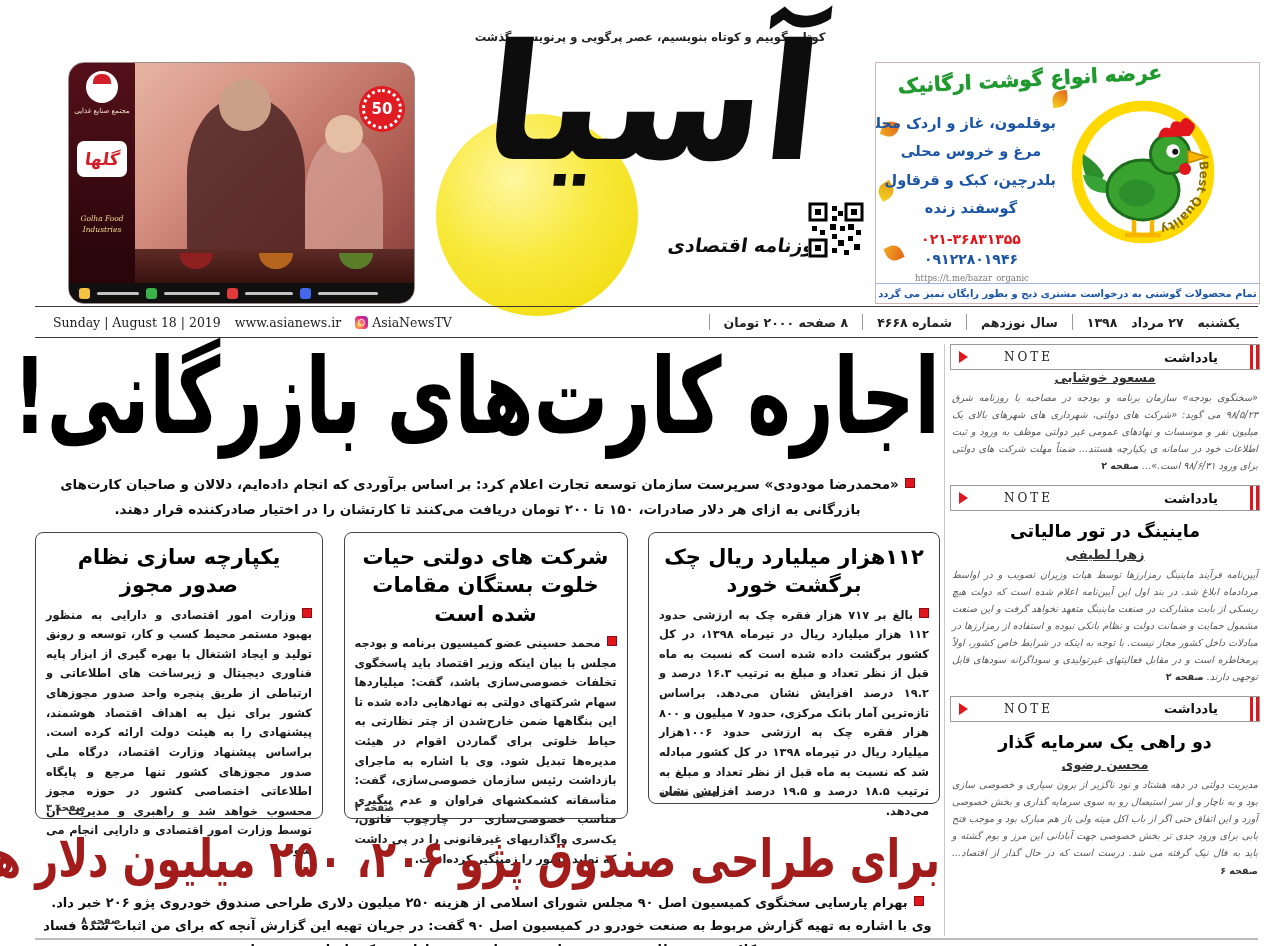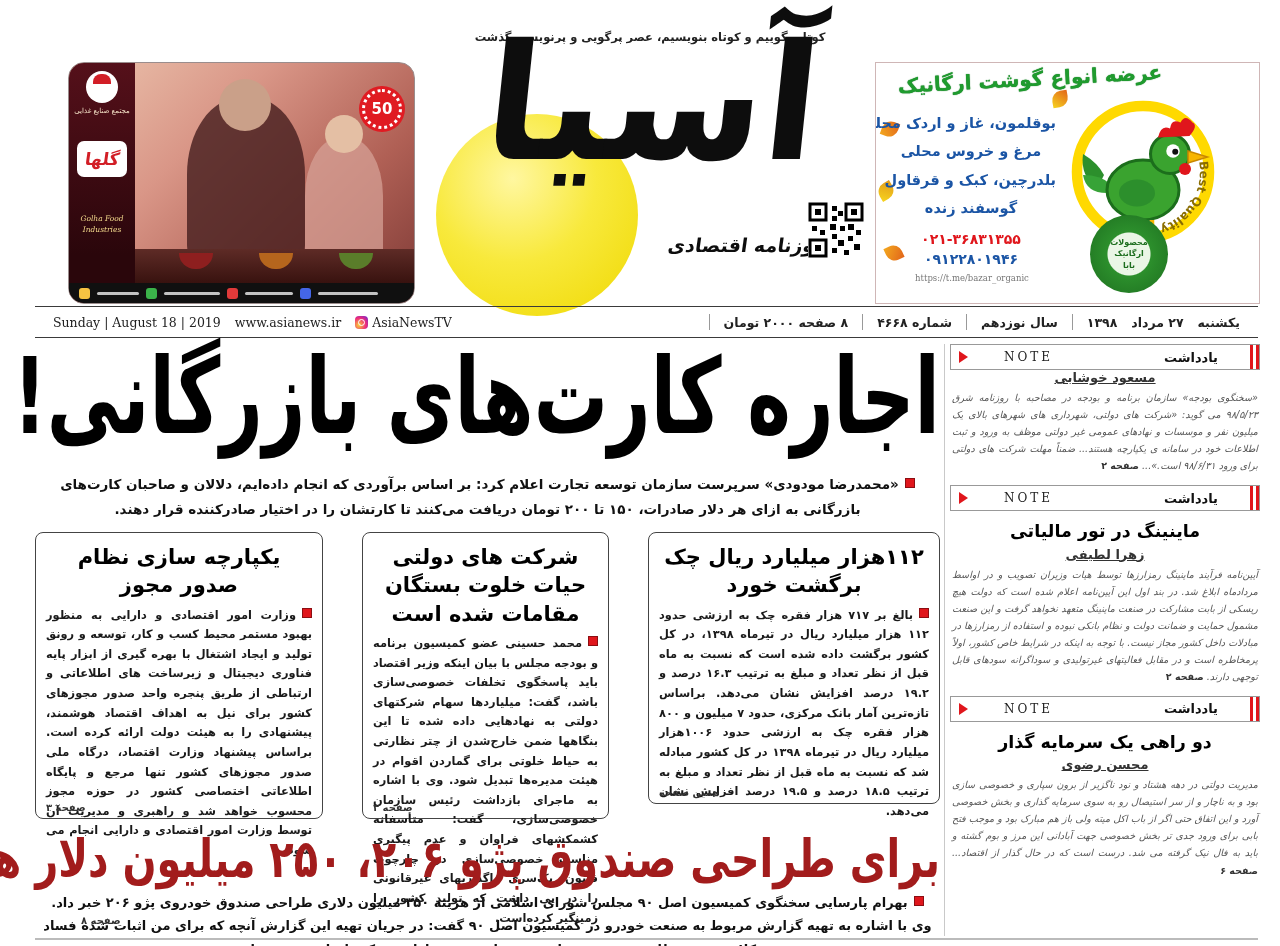--- a/index.html
+++ b/index.html
@@ -88,21 +88,21 @@
   .lead{text-align:center;font-size:13.5px;font-weight:bold;line-height:1.85;color:#111;padding:0 10px;}
   .sq{display:inline-block;width:8px;height:8px;background:#e0161c;border:1px solid #8c0e12;margin:0 0 0 6px;vertical-align:1px;}
   .pageref{font-size:10px;font-weight:bold;color:#333;}
   .lead-page{position:absolute;top:188px;left:30px;}
   .boxes{display:flex;flex-direction:row-reverse;justify-content:space-between;margin-top:10px;height:287px;}
   .box{border:1.5px solid #444;border-radius:8px;padding:8px 10px 22px;box-sizing:border-box;position:relative;background:#fff;}
   .box h2{margin:2px 0 6px;text-align:center;font-size:21px;line-height:1.35;font-weight:bold;color:#000;}
   .box p{margin:0;font-size:11.4px;font-weight:bold;line-height:1.72;text-align:justify;color:#1a1a1a;}
   .box .pageref{position:absolute;left:10px;bottom:5px;}
   .b1{width:292px;height:272px;}
-  .b2{width:247px;height:287px;}
+  .b2{width:284px;height:287px;}
   .b3{width:288px;height:287px;}
   .bottom-headline{margin:14px 0 6px;text-align:center;font-size:40px;font-weight:bold;color:#a21c1c;
        white-space:nowrap;line-height:1;transform:scaleY(1.3);transform-origin:top center;height:52px;}
   .bottom-body{text-align:center;font-size:13px;font-weight:bold;line-height:1.8;color:#111;padding:0 6px;}
   .bottom-page{position:absolute;bottom:14px;left:46px;}
 
   
   .vline{left:944px;top:344px;width:1px;height:592px;background:#c9c9c9;position:absolute;}
   .notes-col{left:950px;top:344px;width:310px;position:absolute;}
   .note{margin-bottom:10px;}
@@ -216,23 +216,21 @@
     <circle cx="68" cy="38" r="13" fill="#3aa32f" stroke="#1c6e1c" stroke-width="2"></circle>
     <path d="M60,27 q2,-9 8,-6 q1,-7 7,-4 q3,-6 8,0 q4,2 -2,9 z" fill="#e0161c"></path>
     <polygon points="80,36 93,40 80,44" fill="#f7b500" stroke="#c88700" stroke-width="1"></polygon>
     <circle cx="78" cy="48" r="4" fill="#e0161c"></circle>
     <circle cx="70" cy="36" r="4.5" fill="#fff"></circle>
       <circle cx="71.5" cy="36.5" r="2" fill="#111"></circle>
     <line x1="44" y1="82" x2="44" y2="92" stroke="#f7b500" stroke-width="3"></line>
     <line x1="56" y1="82" x2="56" y2="92" stroke="#f7b500" stroke-width="3"></line>
     <path d="M38,92 h12 M50,92 h12" stroke="#f7b500" stroke-width="3"></path>
   </svg>
-  <div class="org-logo">
-    <span class="fa">محصولات ارگانیک بابا</span>
-  </div>
+  <div class="ad-footer fa">تمام محصولات گوشتی به درخواست مشتری ذبح و بطور رایگان تمیز می گردد</div>
 </div>
 
 <div class="abs dateline">
   <span class="seg en">Sunday | August 18 | 2019</span>
   <span class="seg en">www.asianews.ir</span>
   <span class="seg en">
     <span class="ig"></span><span>AsiaNewsTV</span>
   </span>
   <span class="sp"></span>
   <span class="vdiv"></span>

